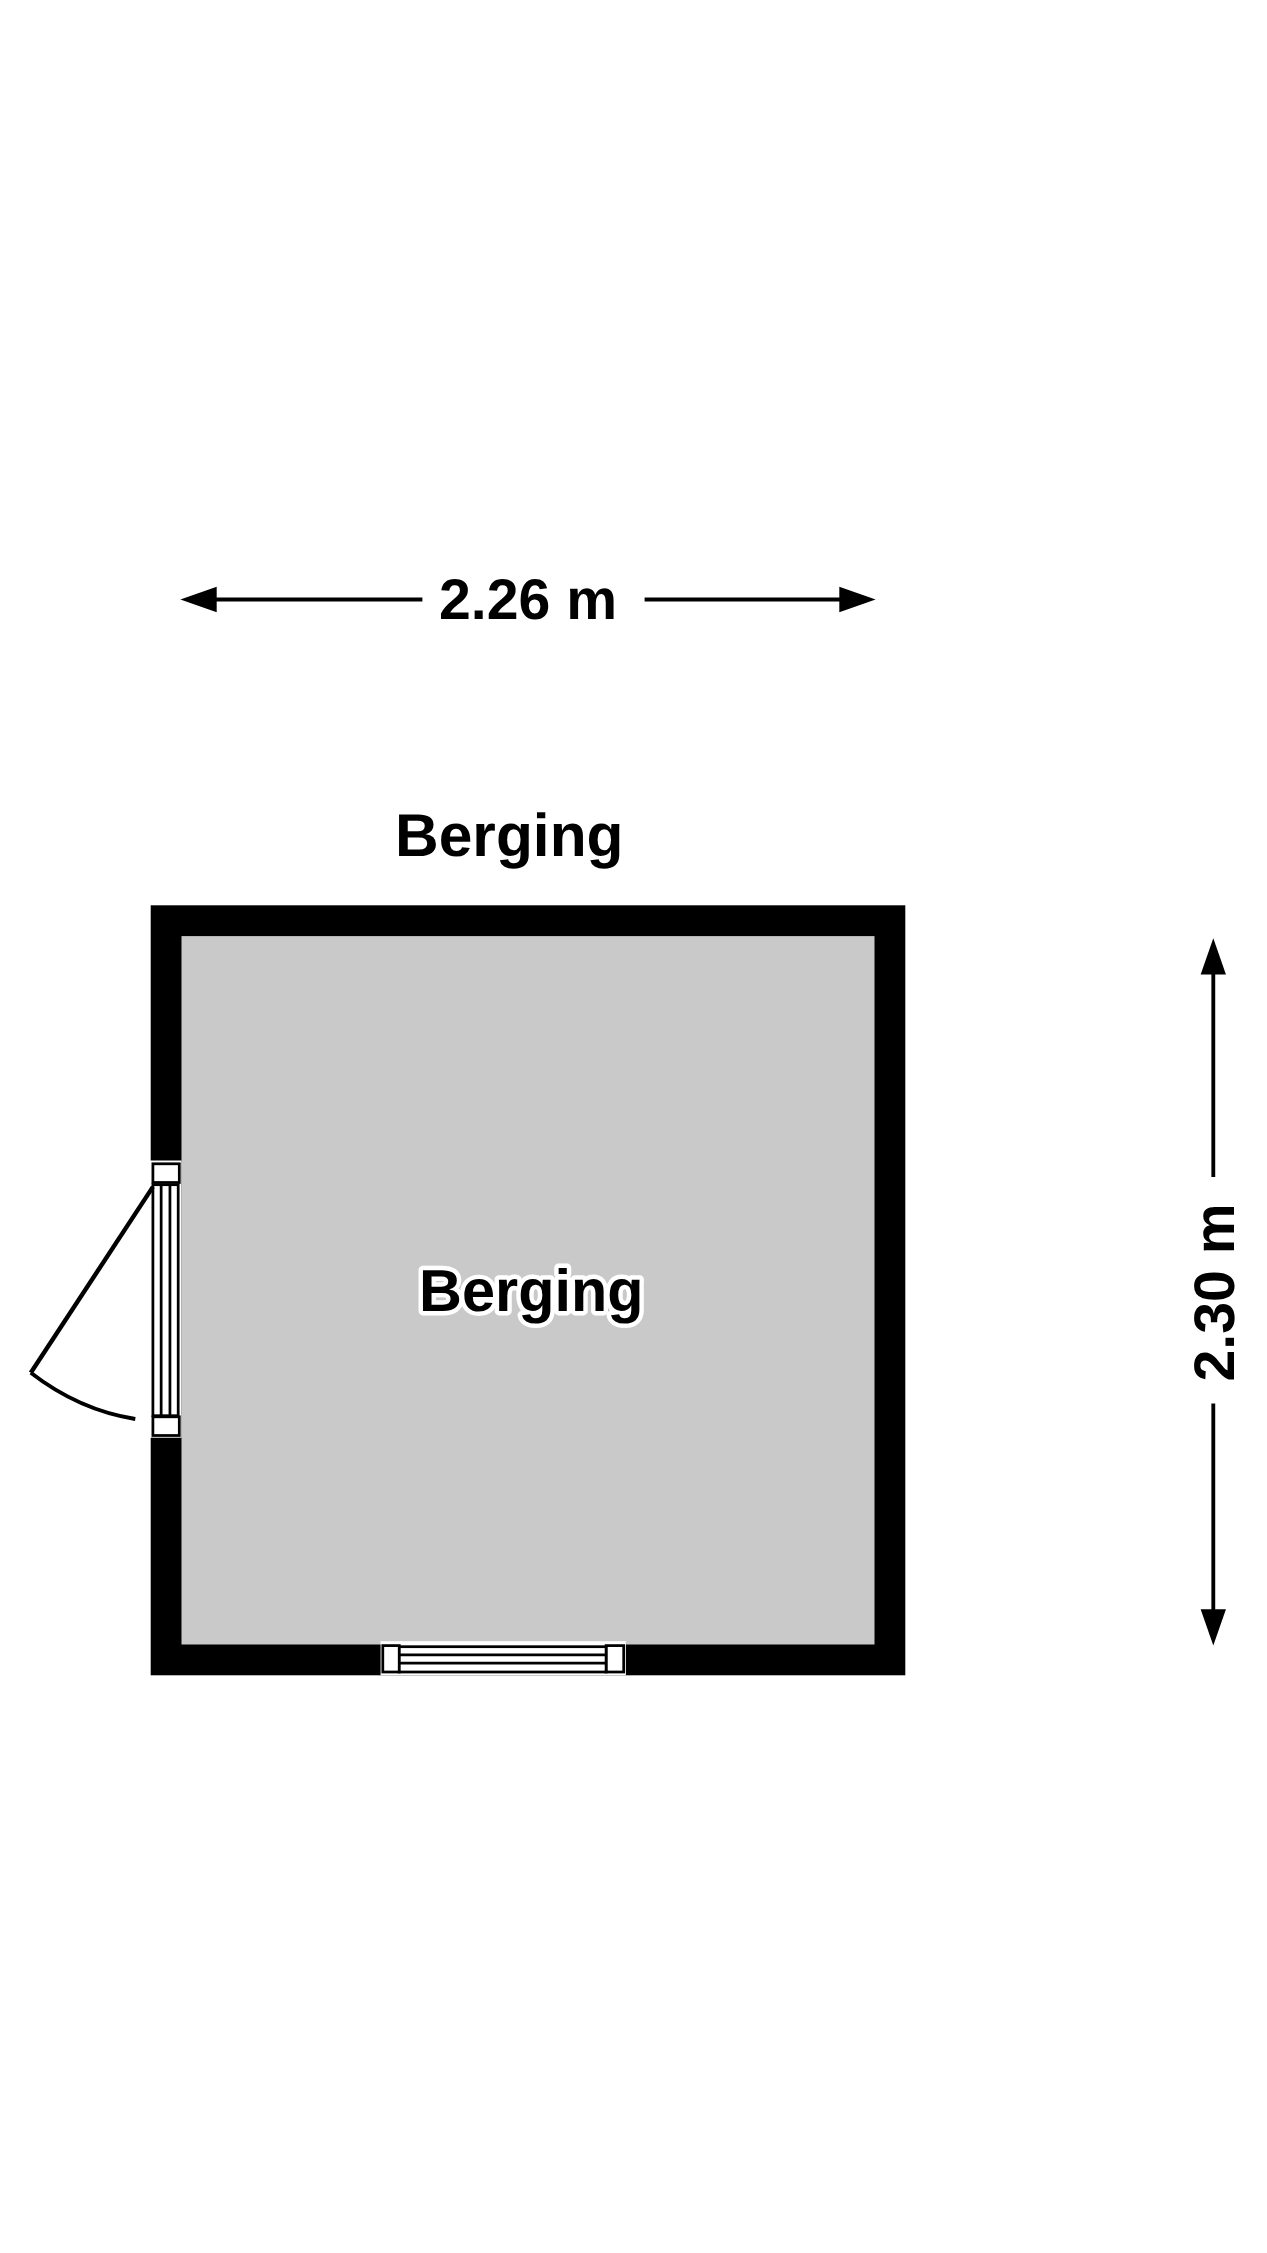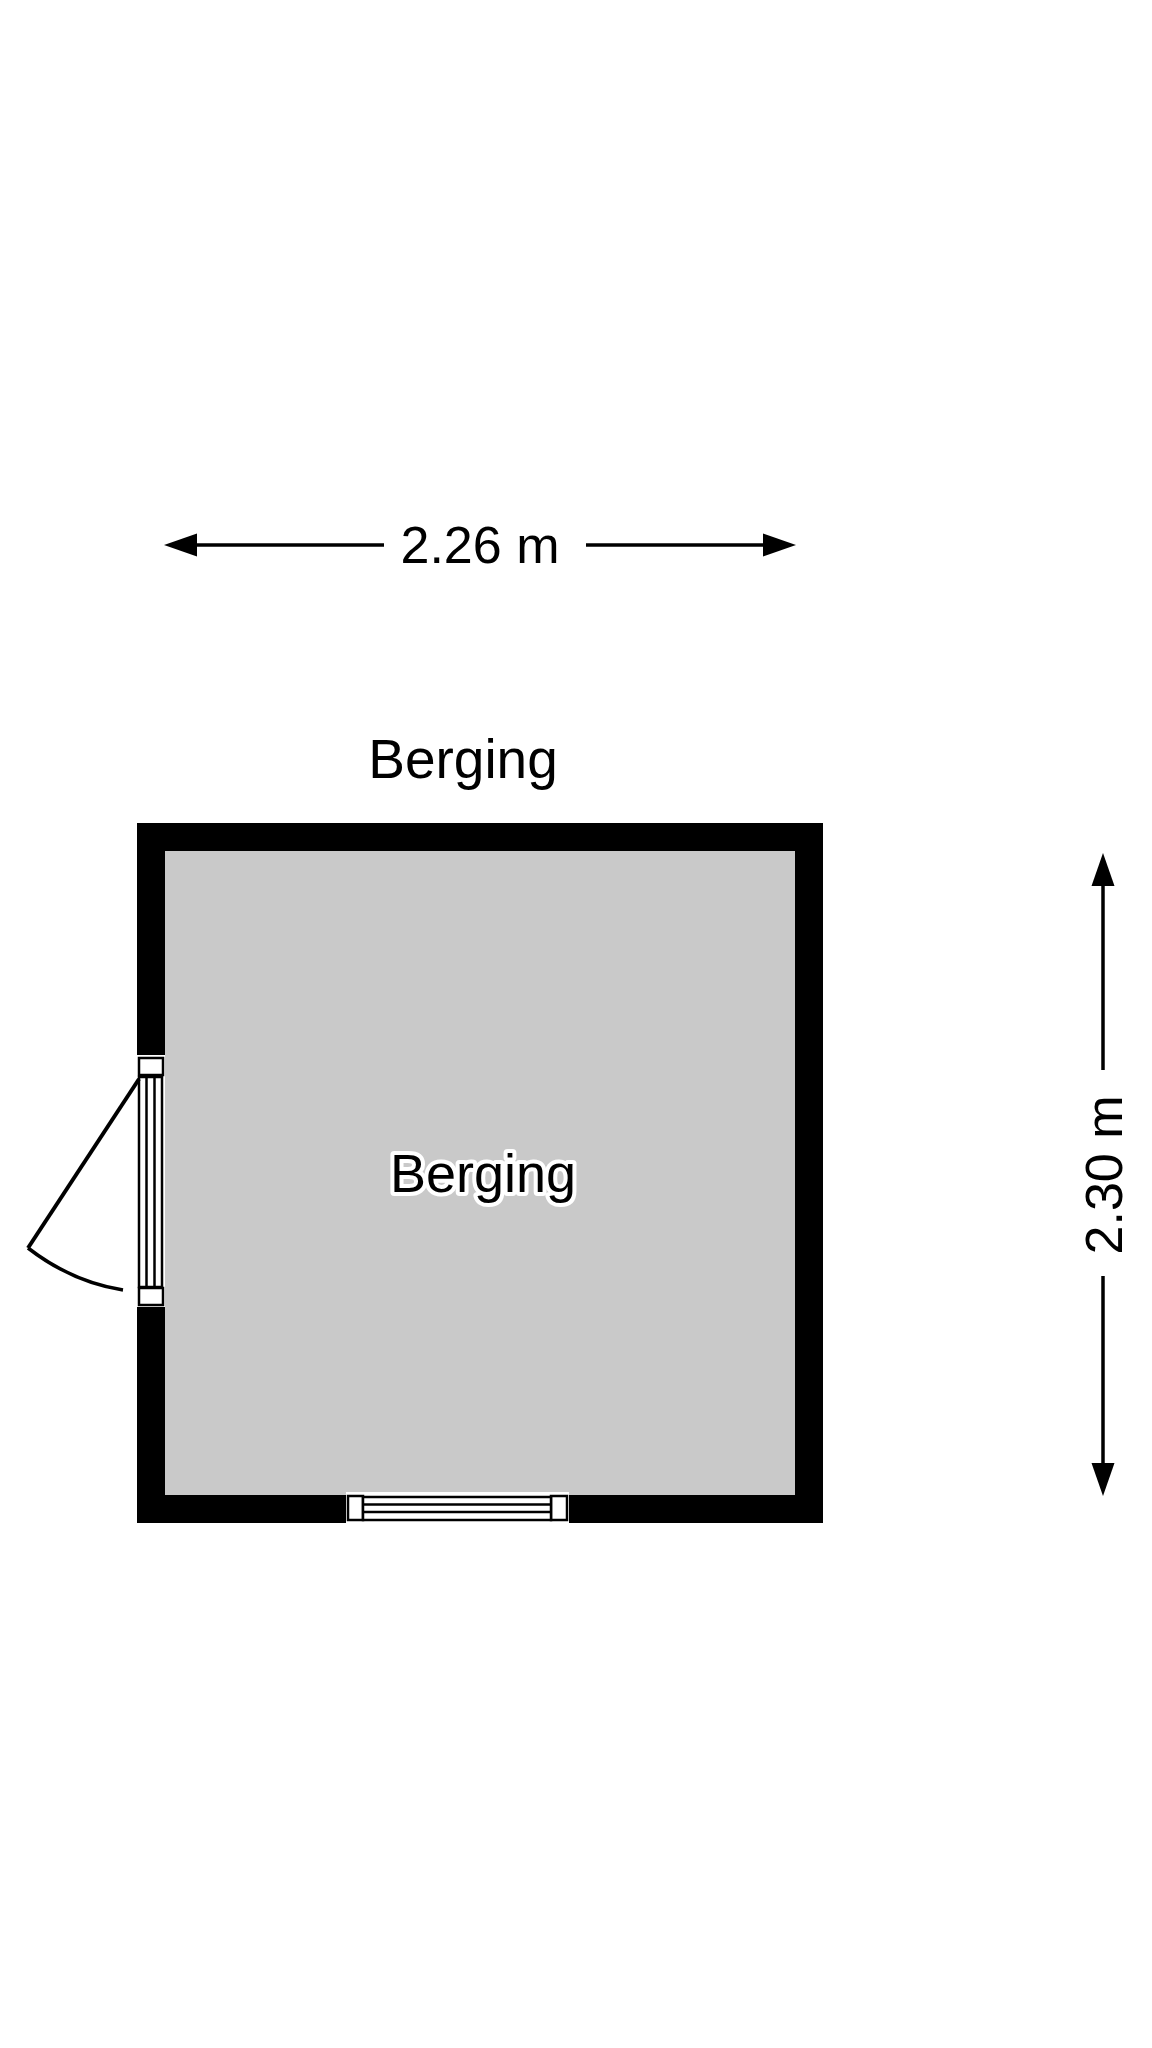--- a/index.html
+++ b/index.html
@@ -9,20 +9,21 @@
     --floor: #c9c9c9;
   }
   * { box-sizing: border-box; }
   html, body { margin: 0; padding: 0; background: var(--bg); }
   .stage {
     position: relative;
     width: 1152px;
     height: 2048px;
     background: var(--bg);
     overflow: hidden;
+    font-weight: bold;
   }
   svg { display: block; }
   text {
     font-family: "Liberation Sans", sans-serif;
     fill: var(--ink);
   }
   .t-title { font-size: 55px; }
   .t-room {
     font-size: 54px;
     paint-order: stroke;

